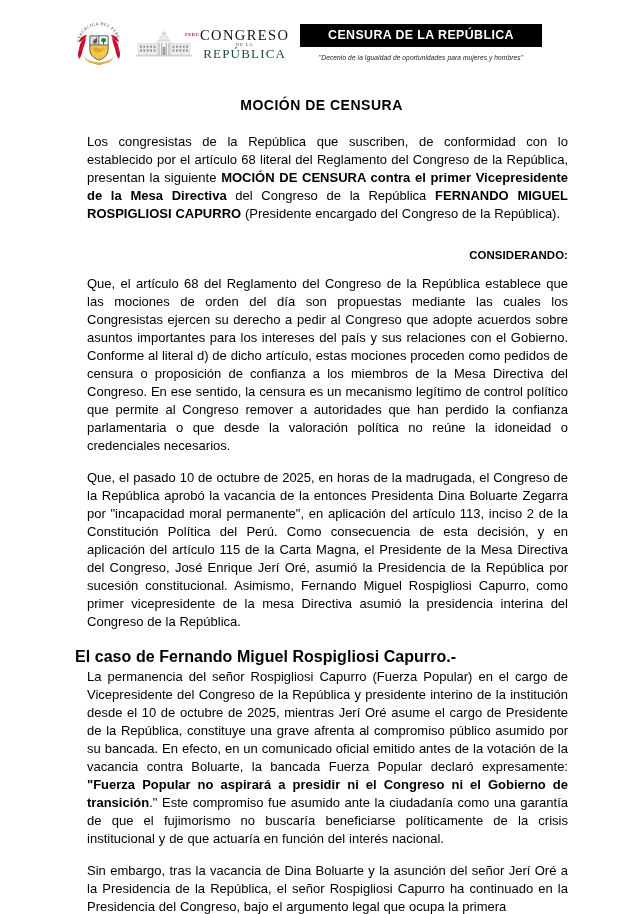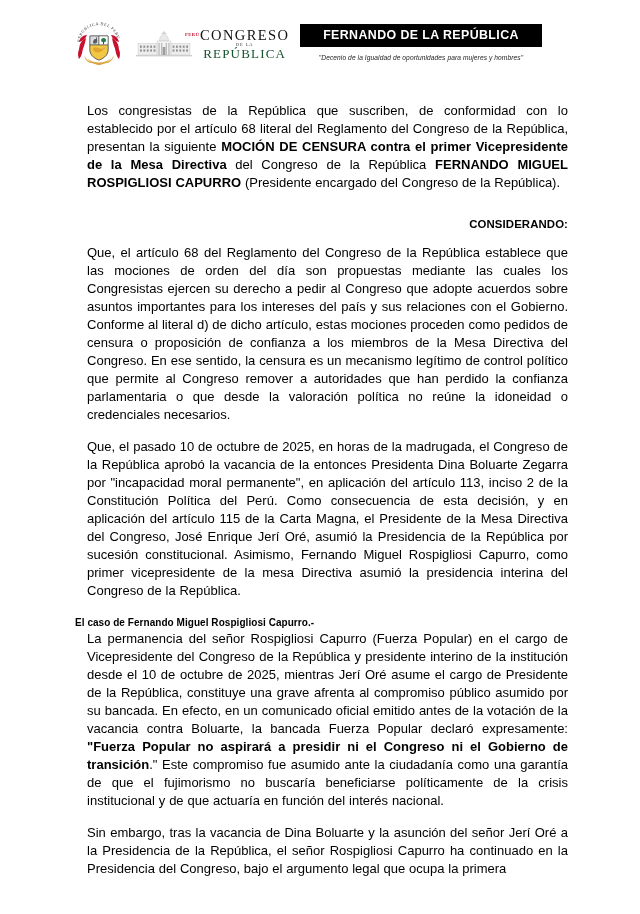--- a/index.html
+++ b/index.html
@@ -107,21 +107,21 @@
     margin: 15px 0 0 0;
   }
   .section-head {
     font-size: 11.4px;
     font-weight: bold;
     margin: 26px 0 0 0;
     letter-spacing: 0.1px;
     text-align: right;
   }
   .subhead {
-    font-size: 10px;
+    font-size: 16px;
     font-weight: bold;
     margin: 17px 0 0 0;
     letter-spacing: 0.05px;
   }
   p.para {
     font-size: 13px;
     line-height: 1.385;
     text-align: justify;
     text-justify: inter-word;
     margin: 14px 0 0 12px;
@@ -230,27 +230,28 @@
       </svg>
       <div class="cm-text">
         <span class="cm-congreso">CONGRESO</span>
         <span class="cm-de-la">DE LA</span>
         <span class="cm-republica">REPÚBLICA</span>
       </div>
     </div>
   </div>
 
   <div class="lh-right">
-    <div class="banner">FERNANDO DE LA REPÚBLICA</div>
+    <div class="banner">CENSURA DE LA REPÚBLICA</div>
     <div class="tagline">"Decenio de la Igualdad de oportunidades para mujeres y hombres"</div>
   </div>
 </div>
 
 <div class="doc">
 
+  <h1 class="doc-title">MOCIÓN DE CENSURA</h1>
 
   <p class="para first"><span>Los congresistas de la República que suscriben, de conformidad con lo establecido por el artículo 68 literal del Reglamento del Congreso de la República, presentan la siguiente </span><b>MOCIÓN DE CENSURA contra el primer Vicepresidente de la Mesa Directiva</b><span> del Congreso de la República </span><b>FERNANDO MIGUEL ROSPIGLIOSI CAPURRO</b><span> (Presidente encargado del Congreso de la República).</span></p>
 
   <h2 class="section-head">CONSIDERANDO:</h2>
 
   <p class="para">Que, el artículo 68 del Reglamento del Congreso de la República establece que las mociones de orden del día son propuestas mediante las cuales los Congresistas ejercen su derecho a pedir al Congreso que adopte acuerdos sobre asuntos importantes para los intereses del país y sus relaciones con el Gobierno. Conforme al literal d) de dicho artículo, estas mociones proceden como pedidos de censura o proposición de confianza a los miembros de la Mesa Directiva del Congreso. En ese sentido, la censura es un mecanismo legítimo de control político que permite al Congreso remover a autoridades que han perdido la confianza parlamentaria o que desde la valoración política no reúne la idoneidad o credenciales necesarios.</p>
 
   <p class="para">Que, el pasado 10 de octubre de 2025, en horas de la madrugada, el Congreso de la República aprobó la vacancia de la entonces Presidenta Dina Boluarte Zegarra por "incapacidad moral permanente", en aplicación del artículo 113, inciso 2 de la Constitución Política del Perú. Como consecuencia de esta decisión, y en aplicación del artículo 115 de la Carta Magna, el Presidente de la Mesa Directiva del Congreso, José Enrique Jerí Oré, asumió la Presidencia de la República por sucesión constitucional. Asimismo, Fernando Miguel Rospigliosi Capurro, como primer vicepresidente de la mesa Directiva asumió la presidencia interina del Congreso de la República.</p>
 
 

